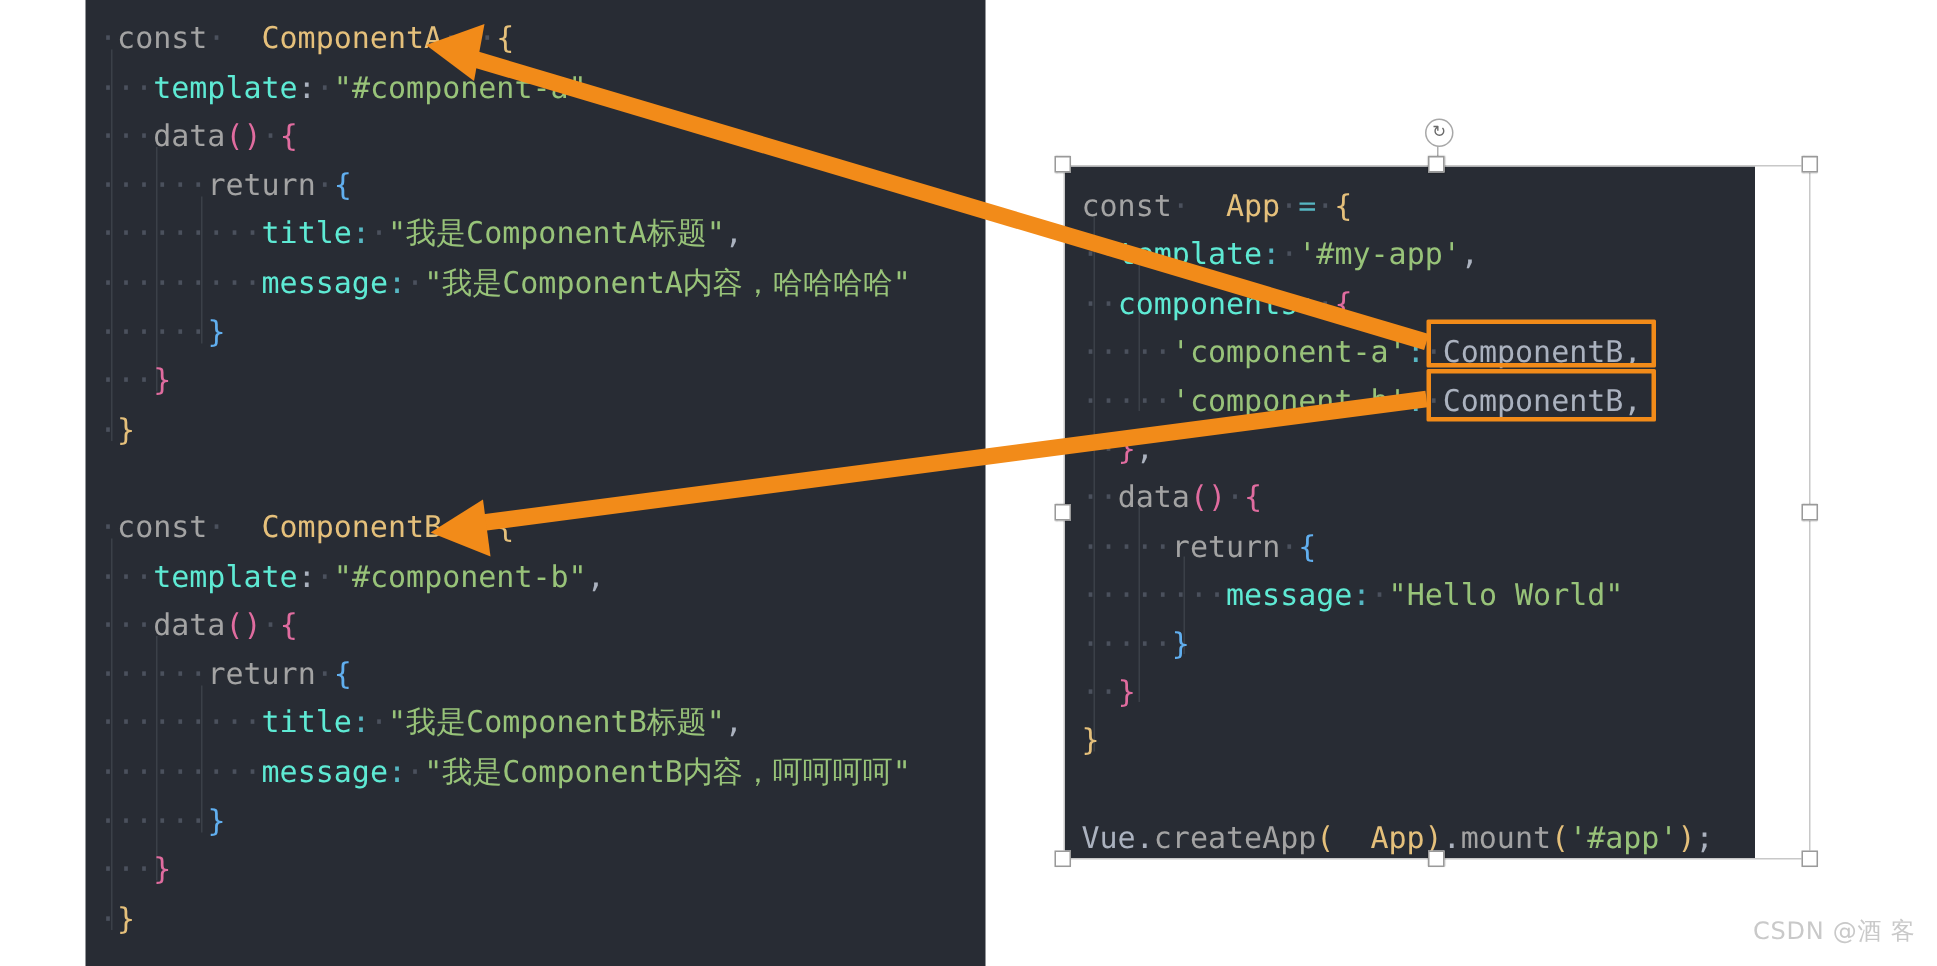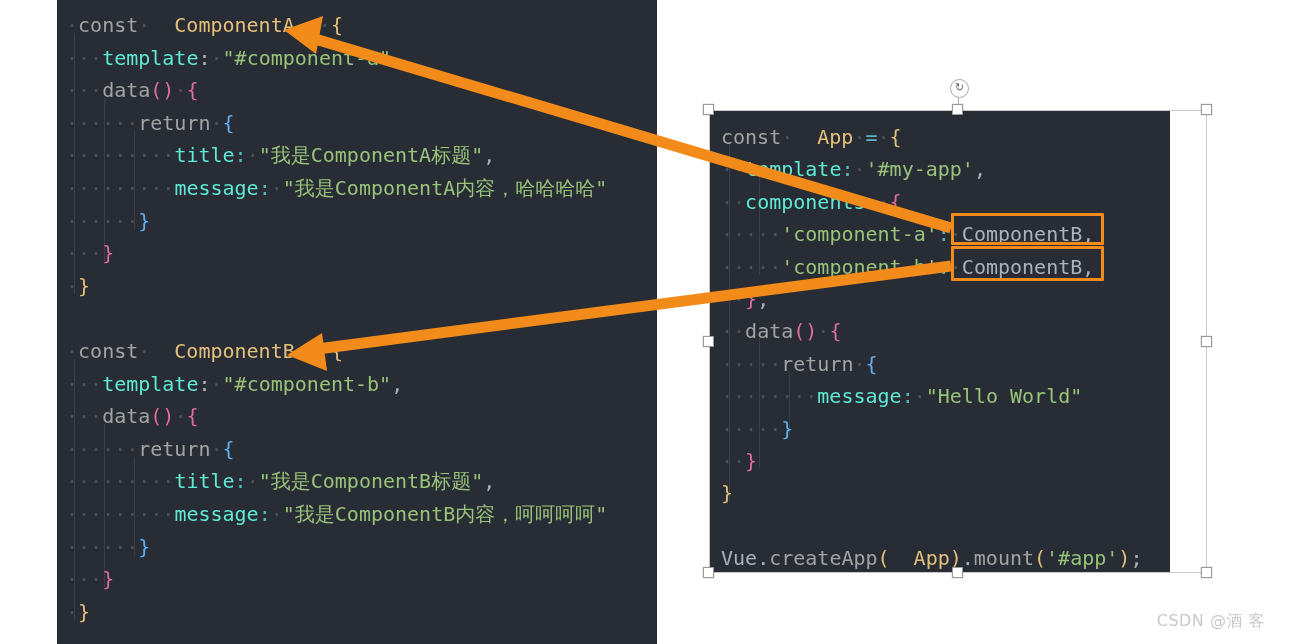--- a/index.html
+++ b/index.html
@@ -134,21 +134,21 @@
     color: #6a6a6a;
     font-family: "DejaVu Sans", sans-serif;
     font-size: 11px;
     line-height: 15px;
     text-align: center;
   }
 
   
   #watermark {
     position: absolute;
-    right: 26px;
+    right: 14px;
     bottom: 12px;
     font-family: "DejaVu Sans", "Liberation Sans", sans-serif;
     font-size: 16px;
     color: #c9c9c9;
     letter-spacing: 0.5px;
     user-select: none;
   }
 </style>
 </head>
 <body>

